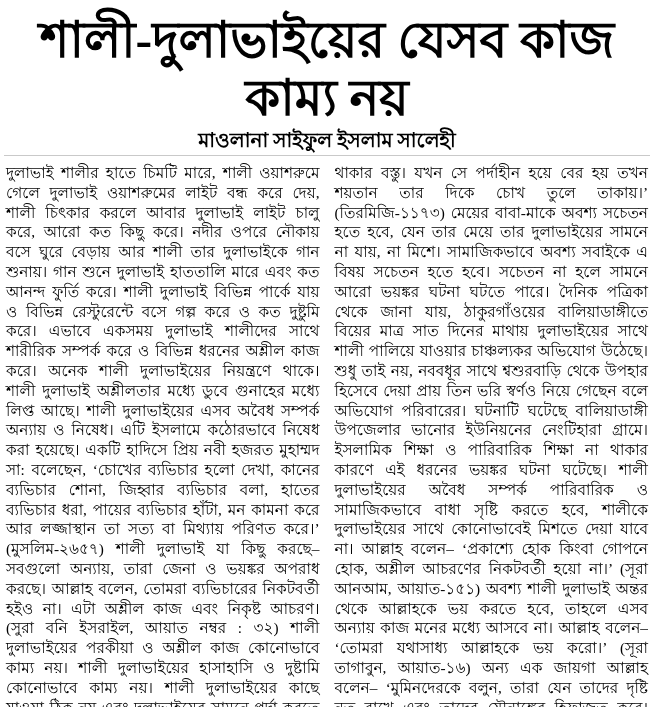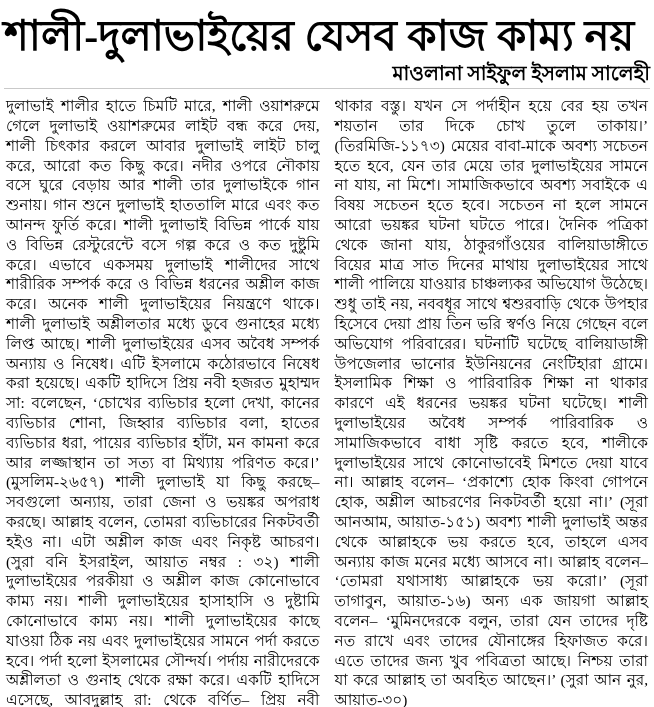--- a/index.html
+++ b/index.html
@@ -14,28 +14,29 @@
     overflow: hidden;
     font-family: "Liberation Serif", "DejaVu Serif", serif;
   }
   .page {
     box-sizing: border-box;
     width: 654px;
     height: 707px;
     padding: 6px 4px 0 4px;
   }
   .article-title {
+    text-align: center;
     font-weight: bold;
-    font-size: 42px;
+    font-size: 50px;
     line-height: 1.15;
     margin: 6px 0 2px 0;
     letter-spacing: 0px;
   }
   .article-author {
-    text-align: right;
+    text-align: center;
     font-weight: bold;
     font-size: 20px;
     line-height: 1.1;
     margin: 2px 0 0 0;
   }
   .header-rule {
     border: none;
     border-top: 1px solid #c9c9c9;
     margin: 4px 0 7px 0;
     height: 0;

